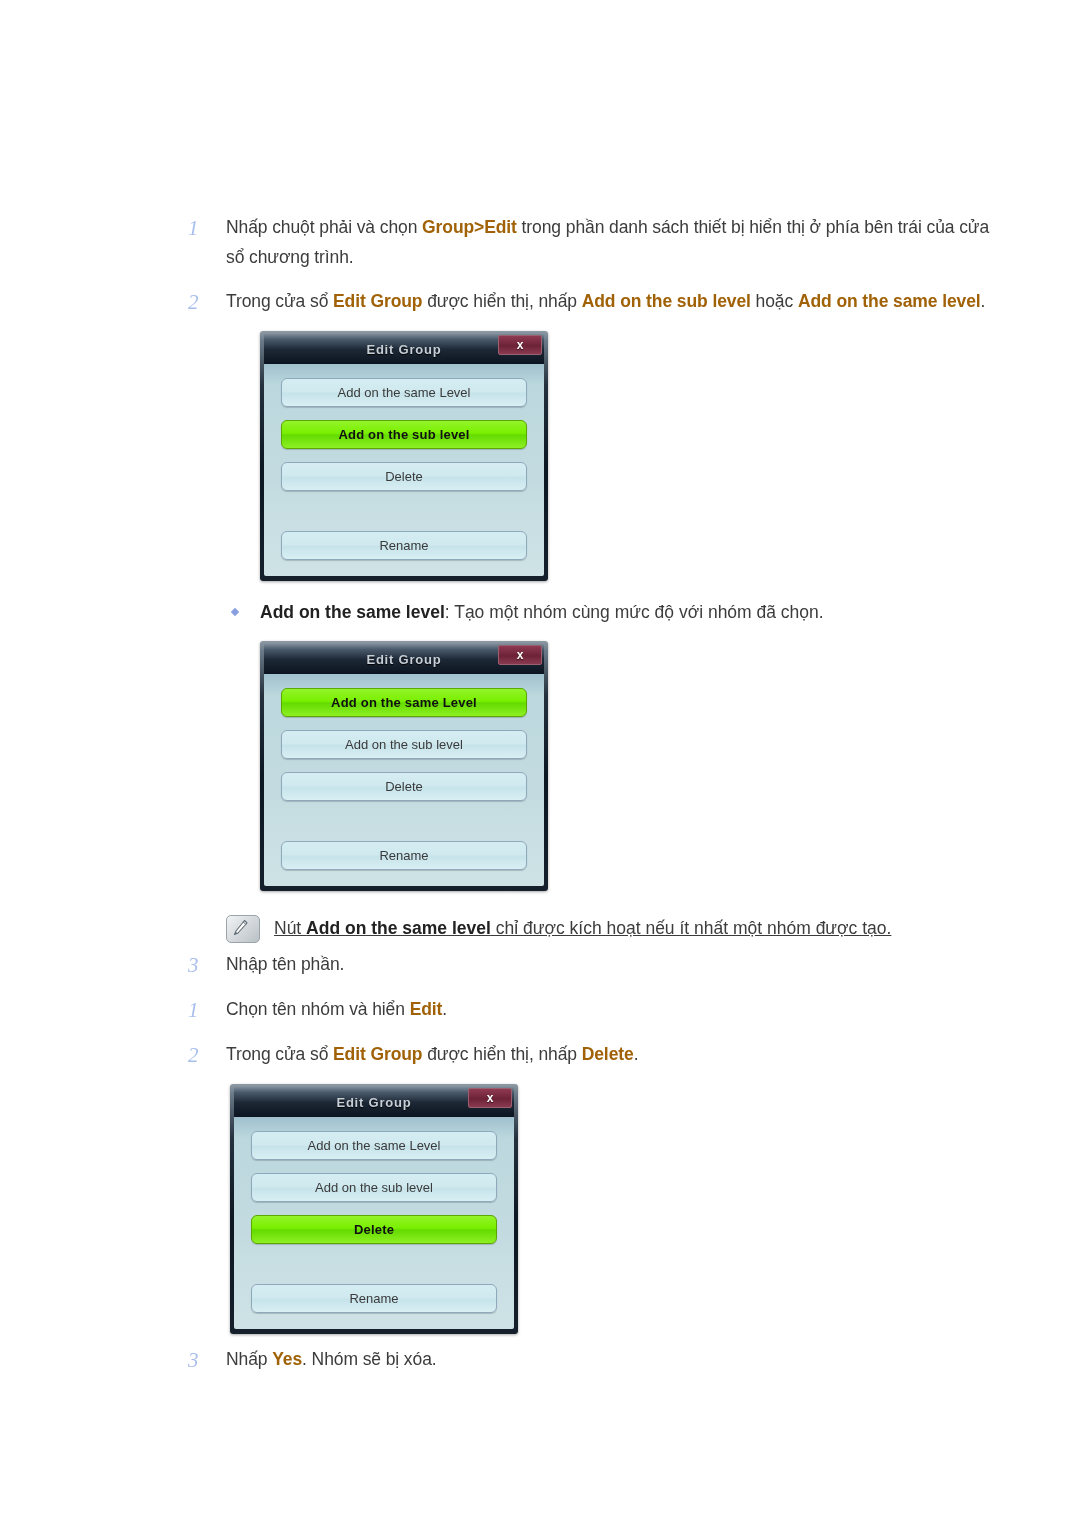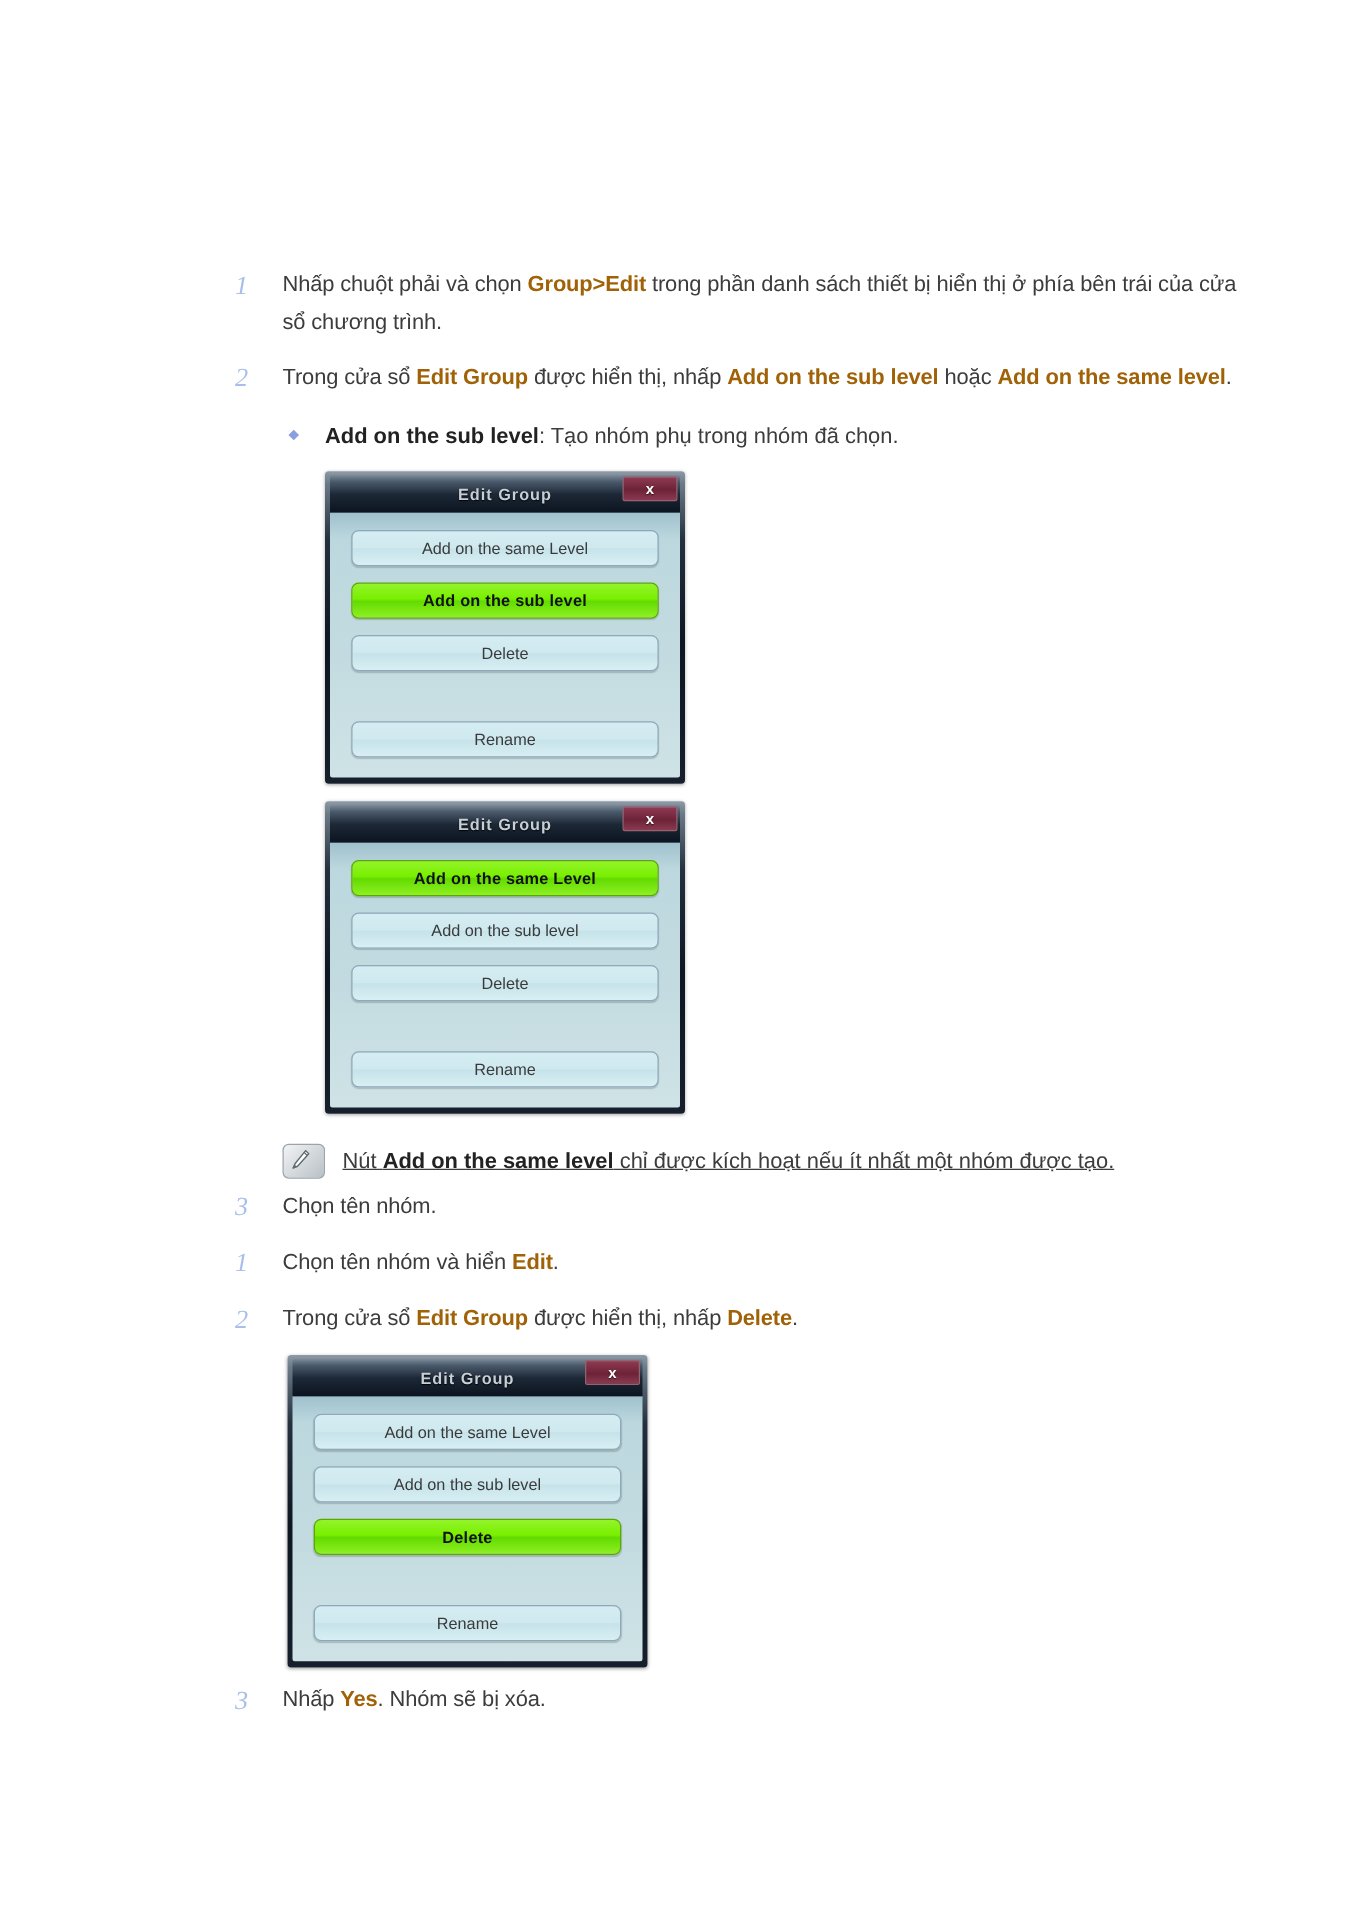--- a/index.html
+++ b/index.html
@@ -206,42 +206,42 @@
     <div class="step">
       <div class="step-num">1</div>
       <div class="step-text"><span>Nhấp chuột phải và chọn </span><b>Group&gt;Edit</b><span> trong phần danh sách thiết bị hiển thị ở phía bên trái của cửa sổ chương trình.</span></div>
     </div>
 
     <div class="step">
       <div class="step-num">2</div>
       <div class="step-text"><span>Trong cửa sổ </span><b>Edit Group</b><span> được hiển thị, nhấp </span><b>Add on the sub level</b><span> hoặc </span><b>Add on the same level</b><span>.</span></div>
     </div>
 
-    <div class="bullet-line">
-      <div class="bullet-dot">
-          <i></i>
-        </div>
-      <div class="bullet-text"><b>Add on the sub level</b><span>: Tạo nhóm phụ trong nhóm đã chọn.</span></div>
-    </div>
 
     <div class="dlg-wrap">
       <div class="dialog">
         <div class="dlg-title">
           <span>Edit Group</span>
           <div class="dlg-close">x</div>
         </div>
         <div class="dlg-body">
           <div class="dlg-btn">Add on the same Level</div>
           <div class="dlg-btn active">Add on the sub level</div>
           <div class="dlg-btn">Delete</div>
           <div class="dlg-btn">Rename</div>
         </div>
       </div>
     </div>
 
+    <div class="bullet-line">
+      <div class="bullet-dot">
+          <i></i>
+        </div>
+      <div class="bullet-text"><b>Add on the same level</b><span>: Tạo một nhóm cùng mức độ với nhóm đã chọn.</span></div>
+    </div>
 
     <div class="dlg-wrap">
       <div class="dialog">
         <div class="dlg-title">
           <span>Edit Group</span>
           <div class="dlg-close">x</div>
         </div>
         <div class="dlg-body">
           <div class="dlg-btn active">Add on the same Level</div>
           <div class="dlg-btn">Add on the sub level</div>
@@ -257,21 +257,21 @@
           <path d="M14.5 2.5 L17 5 L8 15 L4.5 16.5 L6 13 Z" fill="#ffffff" stroke="#5d6a72" stroke-width="1.1" stroke-linejoin="round"></path>
           <path d="M13.2 3.8 L15.7 6.3" stroke="#5d6a72" stroke-width="1"></path>
           <path d="M4.5 16.5 L6.6 14.4" stroke="#5d6a72" stroke-width="1"></path>
         </svg>
       </div>
       <div class="note-text"><span>Nút </span><b>Add on the same level</b><span> chỉ được kích hoạt nếu ít nhất một nhóm được tạo.</span></div>
     </div>
 
     <div class="step" style="margin-top:4px;">
       <div class="step-num">3</div>
-      <div class="step-text"><span>Chọn tên nhóm.</span></div>
+      <div class="step-text"><span>Nhập tên phần.</span></div>
     </div>
 
 
     <div class="step">
       <div class="step-num">1</div>
       <div class="step-text"><span>Chọn tên nhóm và hiển </span><b>Edit</b><span>.</span></div>
     </div>
 
     <div class="step">
       <div class="step-num">2</div>

